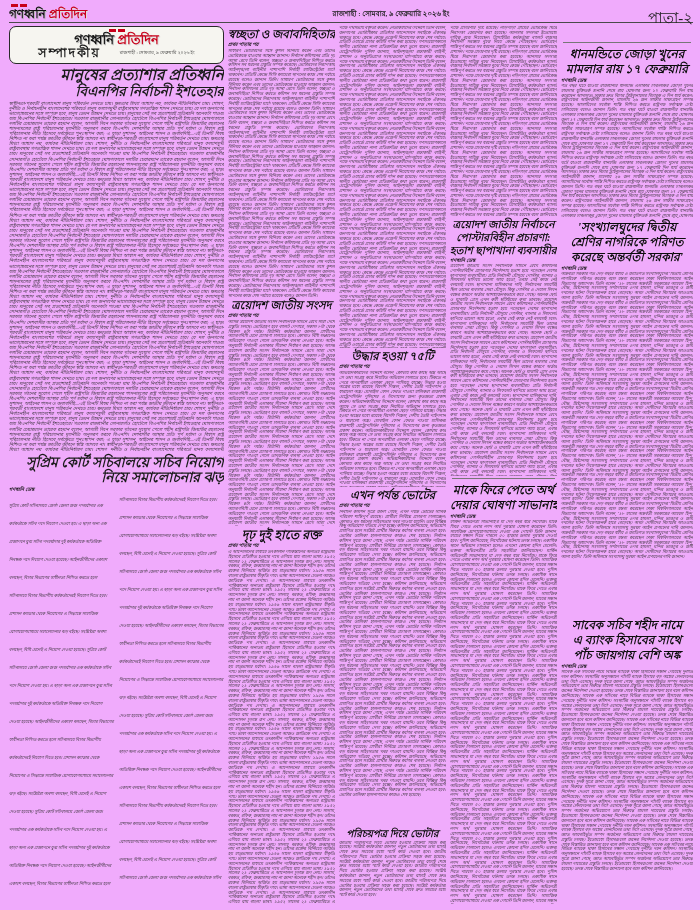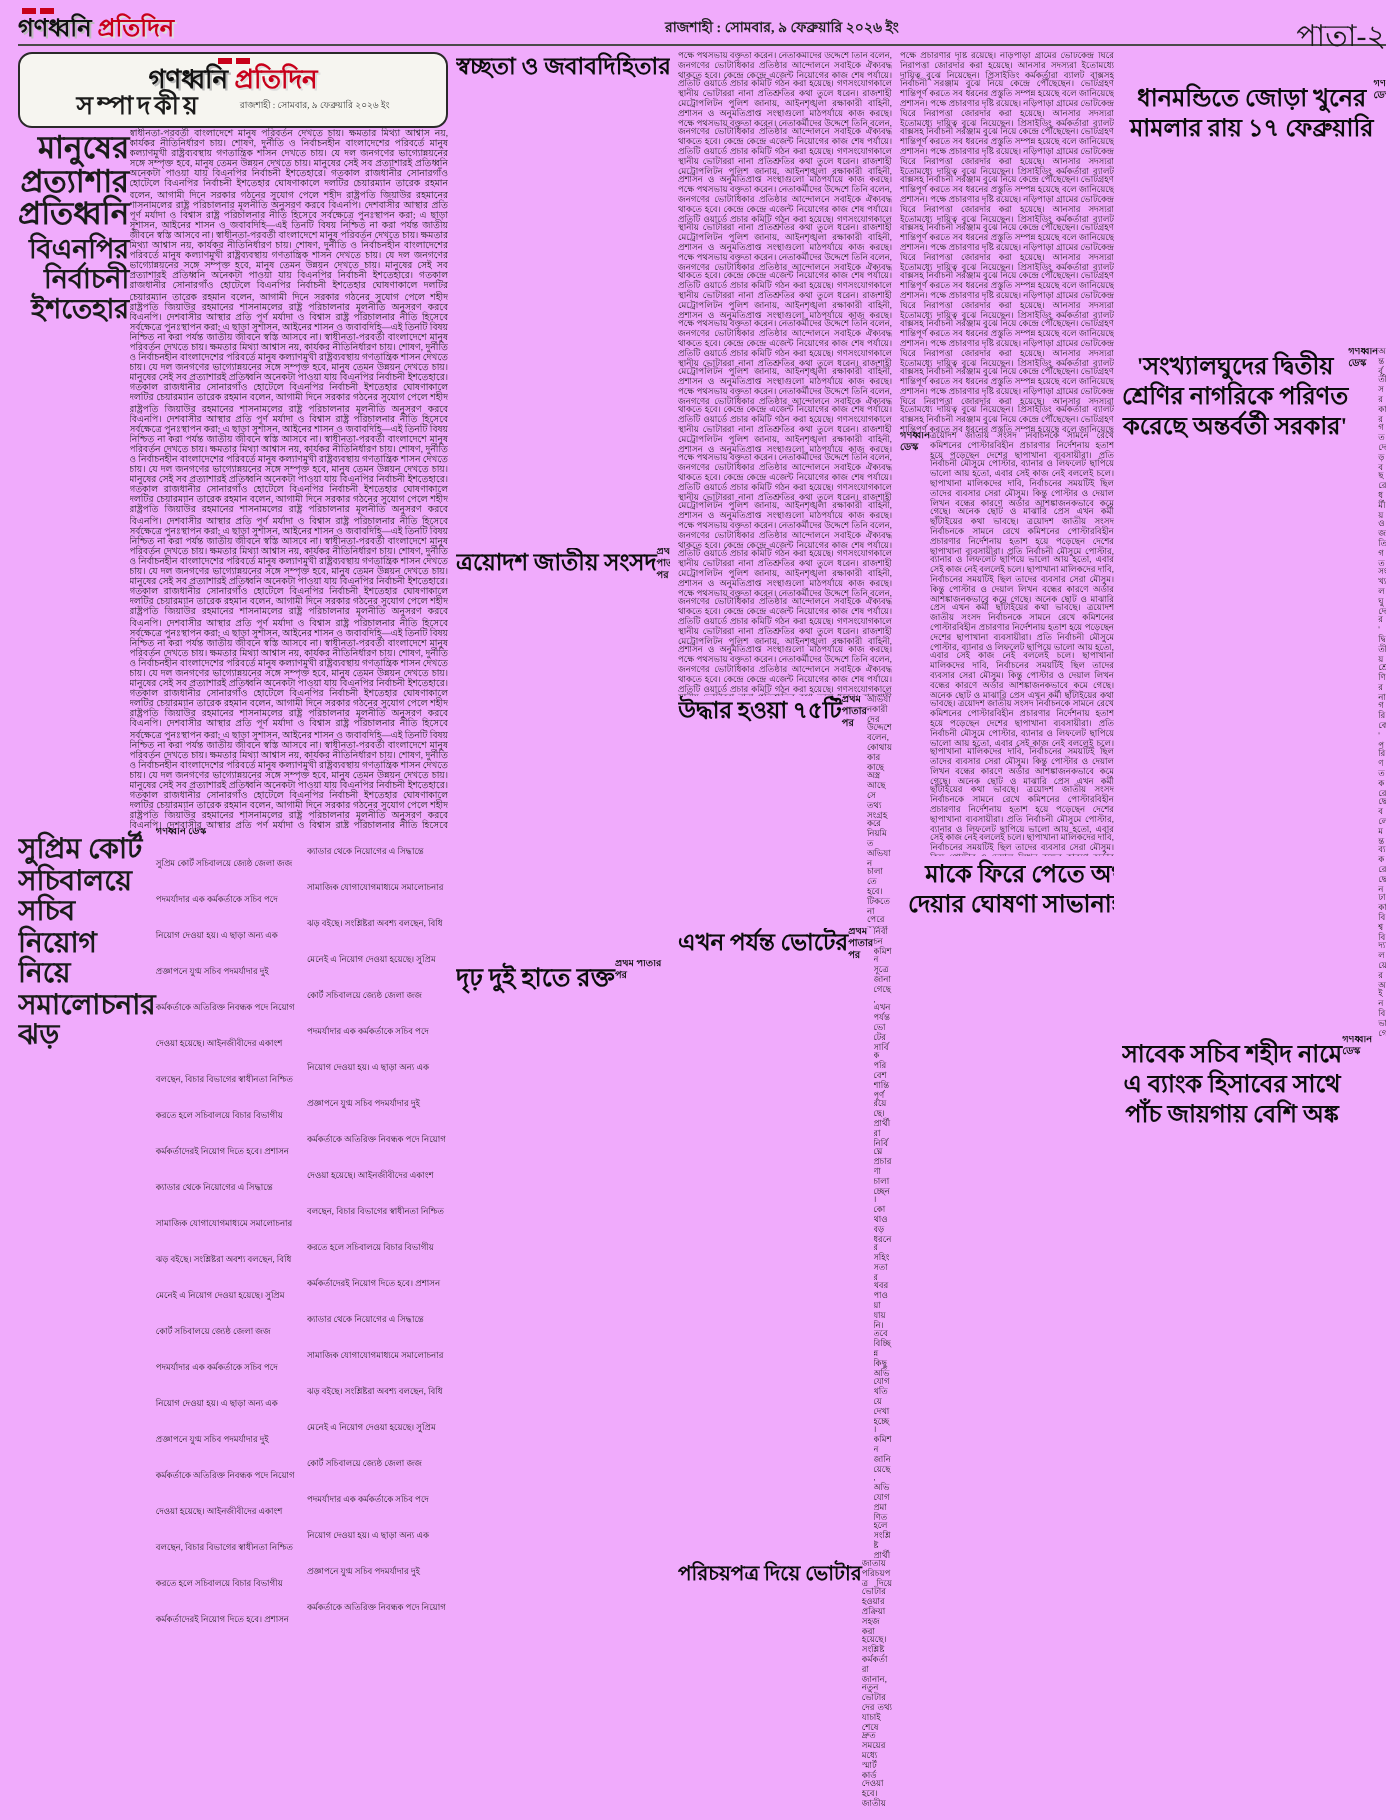--- a/index.html
+++ b/index.html
@@ -19,34 +19,34 @@
   .logo-p2{color:#c8001a;text-shadow:1px 1px 0 #ddd;}
   .dateline{flex:1;text-align:center;font-size:7px;font-weight:bold;padding-top:4px;color:#222;}
   .pageno{width:70px;text-align:right;font-size:15px;padding-top:2px;}
   .rule{border-top:1px solid #4a4a4a;margin:1px 0 3px 0;}
   
   .content{display:flex;gap:4px;height:878px;overflow:hidden;}
   .col{display:flex;flex-direction:column;overflow:hidden;}
   .left-section{width:215px;}
   .c3,.c4,.c5{width:107px;}
   .c6{flex:1;}
-  article{display:flex;flex-direction:row;overflow:hidden;}
+  article{display:flex;flex-direction:column;overflow:hidden;font-style:italic;}
   .grow{flex:1;}
   
   .ed-box{border:1.3px solid #2a2a2a;border-radius:7px;padding:2px 4px 3px 4px;text-align:center;box-sizing:border-box;background:#f6f5f0;}
   .ed-logo{font-size:13px;line-height:13px;font-weight:bold;white-space:nowrap;}
   .ed-marks{display:flex;gap:2px;height:4px;justify-content:center;}
   .ed-title-row{display:flex;justify-content:center;align-items:center;gap:19px;margin-top:1px;}
   .ed-title{font-size:12.5px;font-weight:bold;letter-spacing:2px;line-height:13px;}
   .ed-date{font-size:4.5px;color:#333;}
   
   .ed-head{text-align:right;font-weight:bold;margin:3px 0 2px 0;}
   .ed-head .hl1{display:block;font-size:15.5px;line-height:16.5px;}
   .ed-head .hl2{display:block;font-size:13.5px;line-height:15px;}
-  .head-xl{text-align:left;font-weight:bold;margin:4px 0 1px 0;}
+  .head-xl{text-align:right;font-weight:bold;margin:4px 0 1px 0;}
   .head-xl span{display:block;font-size:14px;line-height:15.5px;}
   .h-col{font-weight:bold;text-align:center;margin:2px 0 1px 0;color:#0d0d0d;}
   .h-col span{display:block;}
   .h-md span{font-size:11.5px;line-height:13px;white-space:nowrap;}
   .h-blood span{font-size:12.5px;line-height:14px;white-space:nowrap;}
   .h-sm span{font-size:10px;line-height:11.5px;white-space:nowrap;}
   .h-news span{font-size:12px;line-height:15px;white-space:nowrap;}
   .h-poster span{font-size:10.5px;line-height:13px;white-space:nowrap;}
   
   .body{font-size:4.3px;line-height:4.8px;text-align:justify;overflow:hidden;color:#262626;word-break:break-word;}
@@ -175,20 +175,25 @@
         </h3>
         <div class="body grow">জাতীয় পরিচয়পত্র দিয়ে ভোটার হওয়ার প্রক্রিয়া সহজ করা হয়েছে। সংশ্লিষ্ট কর্মকর্তারা জানান, নতুন ভোটারদের তথ্য যাচাই শেষে দ্রুত সময়ের মধ্যে স্মার্ট কার্ড দেওয়া হবে। জাতীয় পরিচয়পত্র দিয়ে ভোটার হওয়ার প্রক্রিয়া সহজ করা হয়েছে। সংশ্লিষ্ট কর্মকর্তারা জানান, নতুন ভোটারদের তথ্য যাচাই শেষে দ্রুত সময়ের মধ্যে স্মার্ট কার্ড দেওয়া হবে। জাতীয় পরিচয়পত্র দিয়ে ভোটার হওয়ার প্রক্রিয়া সহজ করা হয়েছে। সংশ্লিষ্ট কর্মকর্তারা জানান, নতুন ভোটারদের তথ্য যাচাই শেষে দ্রুত সময়ের মধ্যে স্মার্ট কার্ড দেওয়া হবে। জাতীয় পরিচয়পত্র দিয়ে ভোটার হওয়ার প্রক্রিয়া সহজ করা হয়েছে। সংশ্লিষ্ট কর্মকর্তারা জানান, নতুন ভোটারদের তথ্য যাচাই শেষে দ্রুত সময়ের মধ্যে স্মার্ট কার্ড দেওয়া হবে।</div>
       </article>
     </section>
 
     <section class="col c5">
       <article>
         <div class="body b-c5top">পক্ষে প্রচারণার দৃষ্টি রয়েছে। নড়িপাড়া গ্রামের ভোটকেন্দ্র ঘিরে নিরাপত্তা জোরদার করা হয়েছে। আনসার সদস্যরা ইতোমধ্যে দায়িত্ব বুঝে নিয়েছেন। প্রিসাইডিং কর্মকর্তারা ব্যালট বাক্সসহ নির্বাচনী সরঞ্জাম বুঝে নিয়ে কেন্দ্রে পৌঁছেছেন। ভোটগ্রহণ শান্তিপূর্ণ করতে সব ধরনের প্রস্তুতি সম্পন্ন হয়েছে বলে জানিয়েছে প্রশাসন। পক্ষে প্রচারণার দৃষ্টি রয়েছে। নড়িপাড়া গ্রামের ভোটকেন্দ্র ঘিরে নিরাপত্তা জোরদার করা হয়েছে। আনসার সদস্যরা ইতোমধ্যে দায়িত্ব বুঝে নিয়েছেন। প্রিসাইডিং কর্মকর্তারা ব্যালট বাক্সসহ নির্বাচনী সরঞ্জাম বুঝে নিয়ে কেন্দ্রে পৌঁছেছেন। ভোটগ্রহণ শান্তিপূর্ণ করতে সব ধরনের প্রস্তুতি সম্পন্ন হয়েছে বলে জানিয়েছে প্রশাসন। পক্ষে প্রচারণার দৃষ্টি রয়েছে। নড়িপাড়া গ্রামের ভোটকেন্দ্র ঘিরে নিরাপত্তা জোরদার করা হয়েছে। আনসার সদস্যরা ইতোমধ্যে দায়িত্ব বুঝে নিয়েছেন। প্রিসাইডিং কর্মকর্তারা ব্যালট বাক্সসহ নির্বাচনী সরঞ্জাম বুঝে নিয়ে কেন্দ্রে পৌঁছেছেন। ভোটগ্রহণ শান্তিপূর্ণ করতে সব ধরনের প্রস্তুতি সম্পন্ন হয়েছে বলে জানিয়েছে প্রশাসন। পক্ষে প্রচারণার দৃষ্টি রয়েছে। নড়িপাড়া গ্রামের ভোটকেন্দ্র ঘিরে নিরাপত্তা জোরদার করা হয়েছে। আনসার সদস্যরা ইতোমধ্যে দায়িত্ব বুঝে নিয়েছেন। প্রিসাইডিং কর্মকর্তারা ব্যালট বাক্সসহ নির্বাচনী সরঞ্জাম বুঝে নিয়ে কেন্দ্রে পৌঁছেছেন। ভোটগ্রহণ শান্তিপূর্ণ করতে সব ধরনের প্রস্তুতি সম্পন্ন হয়েছে বলে জানিয়েছে প্রশাসন। পক্ষে প্রচারণার দৃষ্টি রয়েছে। নড়িপাড়া গ্রামের ভোটকেন্দ্র ঘিরে নিরাপত্তা জোরদার করা হয়েছে। আনসার সদস্যরা ইতোমধ্যে দায়িত্ব বুঝে নিয়েছেন। প্রিসাইডিং কর্মকর্তারা ব্যালট বাক্সসহ নির্বাচনী সরঞ্জাম বুঝে নিয়ে কেন্দ্রে পৌঁছেছেন। ভোটগ্রহণ শান্তিপূর্ণ করতে সব ধরনের প্রস্তুতি সম্পন্ন হয়েছে বলে জানিয়েছে প্রশাসন। পক্ষে প্রচারণার দৃষ্টি রয়েছে। নড়িপাড়া গ্রামের ভোটকেন্দ্র ঘিরে নিরাপত্তা জোরদার করা হয়েছে। আনসার সদস্যরা ইতোমধ্যে দায়িত্ব বুঝে নিয়েছেন। প্রিসাইডিং কর্মকর্তারা ব্যালট বাক্সসহ নির্বাচনী সরঞ্জাম বুঝে নিয়ে কেন্দ্রে পৌঁছেছেন। ভোটগ্রহণ শান্তিপূর্ণ করতে সব ধরনের প্রস্তুতি সম্পন্ন হয়েছে বলে জানিয়েছে প্রশাসন। পক্ষে প্রচারণার দৃষ্টি রয়েছে। নড়িপাড়া গ্রামের ভোটকেন্দ্র ঘিরে নিরাপত্তা জোরদার করা হয়েছে। আনসার সদস্যরা ইতোমধ্যে দায়িত্ব বুঝে নিয়েছেন। প্রিসাইডিং কর্মকর্তারা ব্যালট বাক্সসহ নির্বাচনী সরঞ্জাম বুঝে নিয়ে কেন্দ্রে পৌঁছেছেন। ভোটগ্রহণ শান্তিপূর্ণ করতে সব ধরনের প্রস্তুতি সম্পন্ন হয়েছে বলে জানিয়েছে প্রশাসন। পক্ষে প্রচারণার দৃষ্টি রয়েছে। নড়িপাড়া গ্রামের ভোটকেন্দ্র ঘিরে নিরাপত্তা জোরদার করা হয়েছে। আনসার সদস্যরা ইতোমধ্যে দায়িত্ব বুঝে নিয়েছেন। প্রিসাইডিং কর্মকর্তারা ব্যালট বাক্সসহ নির্বাচনী সরঞ্জাম বুঝে নিয়ে কেন্দ্রে পৌঁছেছেন। ভোটগ্রহণ শান্তিপূর্ণ করতে সব ধরনের প্রস্তুতি সম্পন্ন হয়েছে বলে জানিয়েছে প্রশাসন।</div>
       </article>
       <article>
+        <h3 class="h-col h-poster">
+          <span>ত্রয়োদশ জাতীয় নির্বাচনে</span>
+          <span>পোস্টারবিহীন প্রচারণা:</span>
+          <span>হতাশ ছাপাখানা ব্যবসায়ীরা</span>
+        </h3>
         <div class="byline">গণধ্বনি ডেস্ক</div>
         <div class="body b-c5a1">ত্রয়োদশ জাতীয় সংসদ নির্বাচনকে সামনে রেখে কমিশনের পোস্টারবিহীন প্রচারণার নির্দেশনায় হতাশ হয়ে পড়েছেন দেশের ছাপাখানা ব্যবসায়ীরা। প্রতি নির্বাচনী মৌসুমে পোস্টার, ব্যানার ও লিফলেট ছাপিয়ে ভালো আয় হতো, এবার সেই কাজ নেই বললেই চলে। ছাপাখানা মালিকদের দাবি, নির্বাচনের সময়টিই ছিল তাদের ব্যবসার সেরা মৌসুম। কিন্তু পোস্টার ও দেয়াল লিখন বন্ধের কারণে অর্ডার আশঙ্কাজনকভাবে কমে গেছে। অনেক ছোট ও মাঝারি প্রেস এখন কর্মী ছাঁটাইয়ের কথা ভাবছে। ত্রয়োদশ জাতীয় সংসদ নির্বাচনকে সামনে রেখে কমিশনের পোস্টারবিহীন প্রচারণার নির্দেশনায় হতাশ হয়ে পড়েছেন দেশের ছাপাখানা ব্যবসায়ীরা। প্রতি নির্বাচনী মৌসুমে পোস্টার, ব্যানার ও লিফলেট ছাপিয়ে ভালো আয় হতো, এবার সেই কাজ নেই বললেই চলে। ছাপাখানা মালিকদের দাবি, নির্বাচনের সময়টিই ছিল তাদের ব্যবসার সেরা মৌসুম। কিন্তু পোস্টার ও দেয়াল লিখন বন্ধের কারণে অর্ডার আশঙ্কাজনকভাবে কমে গেছে। অনেক ছোট ও মাঝারি প্রেস এখন কর্মী ছাঁটাইয়ের কথা ভাবছে। ত্রয়োদশ জাতীয় সংসদ নির্বাচনকে সামনে রেখে কমিশনের পোস্টারবিহীন প্রচারণার নির্দেশনায় হতাশ হয়ে পড়েছেন দেশের ছাপাখানা ব্যবসায়ীরা। প্রতি নির্বাচনী মৌসুমে পোস্টার, ব্যানার ও লিফলেট ছাপিয়ে ভালো আয় হতো, এবার সেই কাজ নেই বললেই চলে। ছাপাখানা মালিকদের দাবি, নির্বাচনের সময়টিই ছিল তাদের ব্যবসার সেরা মৌসুম। কিন্তু পোস্টার ও দেয়াল লিখন বন্ধের কারণে অর্ডার আশঙ্কাজনকভাবে কমে গেছে। অনেক ছোট ও মাঝারি প্রেস এখন কর্মী ছাঁটাইয়ের কথা ভাবছে। ত্রয়োদশ জাতীয় সংসদ নির্বাচনকে সামনে রেখে কমিশনের পোস্টারবিহীন প্রচারণার নির্দেশনায় হতাশ হয়ে পড়েছেন দেশের ছাপাখানা ব্যবসায়ীরা। প্রতি নির্বাচনী মৌসুমে পোস্টার, ব্যানার ও লিফলেট ছাপিয়ে ভালো আয় হতো, এবার সেই কাজ নেই বললেই চলে। ছাপাখানা মালিকদের দাবি, নির্বাচনের সময়টিই ছিল তাদের ব্যবসার সেরা মৌসুম। কিন্তু পোস্টার ও দেয়াল লিখন বন্ধের কারণে অর্ডার আশঙ্কাজনকভাবে কমে গেছে। অনেক ছোট ও মাঝারি প্রেস এখন কর্মী ছাঁটাইয়ের কথা ভাবছে। ত্রয়োদশ জাতীয় সংসদ নির্বাচনকে সামনে রেখে কমিশনের পোস্টারবিহীন প্রচারণার নির্দেশনায় হতাশ হয়ে পড়েছেন দেশের ছাপাখানা ব্যবসায়ীরা। প্রতি নির্বাচনী মৌসুমে পোস্টার, ব্যানার ও লিফলেট ছাপিয়ে ভালো আয় হতো, এবার সেই কাজ নেই বললেই চলে। ছাপাখানা মালিকদের দাবি, নির্বাচনের সময়টিই ছিল তাদের ব্যবসার সেরা মৌসুম। কিন্তু পোস্টার ও দেয়াল লিখন বন্ধের কারণে অর্ডার আশঙ্কাজনকভাবে কমে গেছে। অনেক ছোট ও মাঝারি প্রেস এখন কর্মী ছাঁটাইয়ের কথা ভাবছে। ত্রয়োদশ জাতীয় সংসদ নির্বাচনকে সামনে রেখে কমিশনের পোস্টারবিহীন প্রচারণার নির্দেশনায় হতাশ হয়ে পড়েছেন দেশের ছাপাখানা ব্যবসায়ীরা। প্রতি নির্বাচনী মৌসুমে পোস্টার, ব্যানার ও লিফলেট ছাপিয়ে ভালো আয় হতো, এবার সেই কাজ নেই বললেই চলে। ছাপাখানা মালিকদের দাবি, নির্বাচনের সময়টিই ছিল তাদের ব্যবসার সেরা মৌসুম। কিন্তু পোস্টার ও দেয়াল লিখন বন্ধের কারণে অর্ডার আশঙ্কাজনকভাবে কমে গেছে। অনেক ছোট ও মাঝারি প্রেস এখন কর্মী ছাঁটাইয়ের কথা ভাবছে। ত্রয়োদশ জাতীয় সংসদ নির্বাচনকে সামনে রেখে কমিশনের পোস্টারবিহীন প্রচারণার নির্দেশনায় হতাশ হয়ে পড়েছেন দেশের ছাপাখানা ব্যবসায়ীরা। প্রতি নির্বাচনী মৌসুমে পোস্টার, ব্যানার ও লিফলেট ছাপিয়ে ভালো আয় হতো, এবার সেই কাজ নেই বললেই চলে। ছাপাখানা মালিকদের দাবি, নির্বাচনের সময়টিই ছিল তাদের ব্যবসার সেরা মৌসুম। কিন্তু পোস্টার ও দেয়াল লিখন বন্ধের কারণে অর্ডার আশঙ্কাজনকভাবে কমে গেছে। অনেক ছোট ও মাঝারি প্রেস এখন কর্মী ছাঁটাইয়ের কথা ভাবছে।</div>
       </article>
       <article class="grow">
         <div class="art-rule"></div>
         <h3 class="h-col h-news">
           <span>মাকে ফিরে পেতে অর্থ</span>
           <span>দেয়ার ঘোষণা সাভানাহ'র</span>
         </h3>
         <div class="byline">গণধ্বনি ডেস্ক</div>

